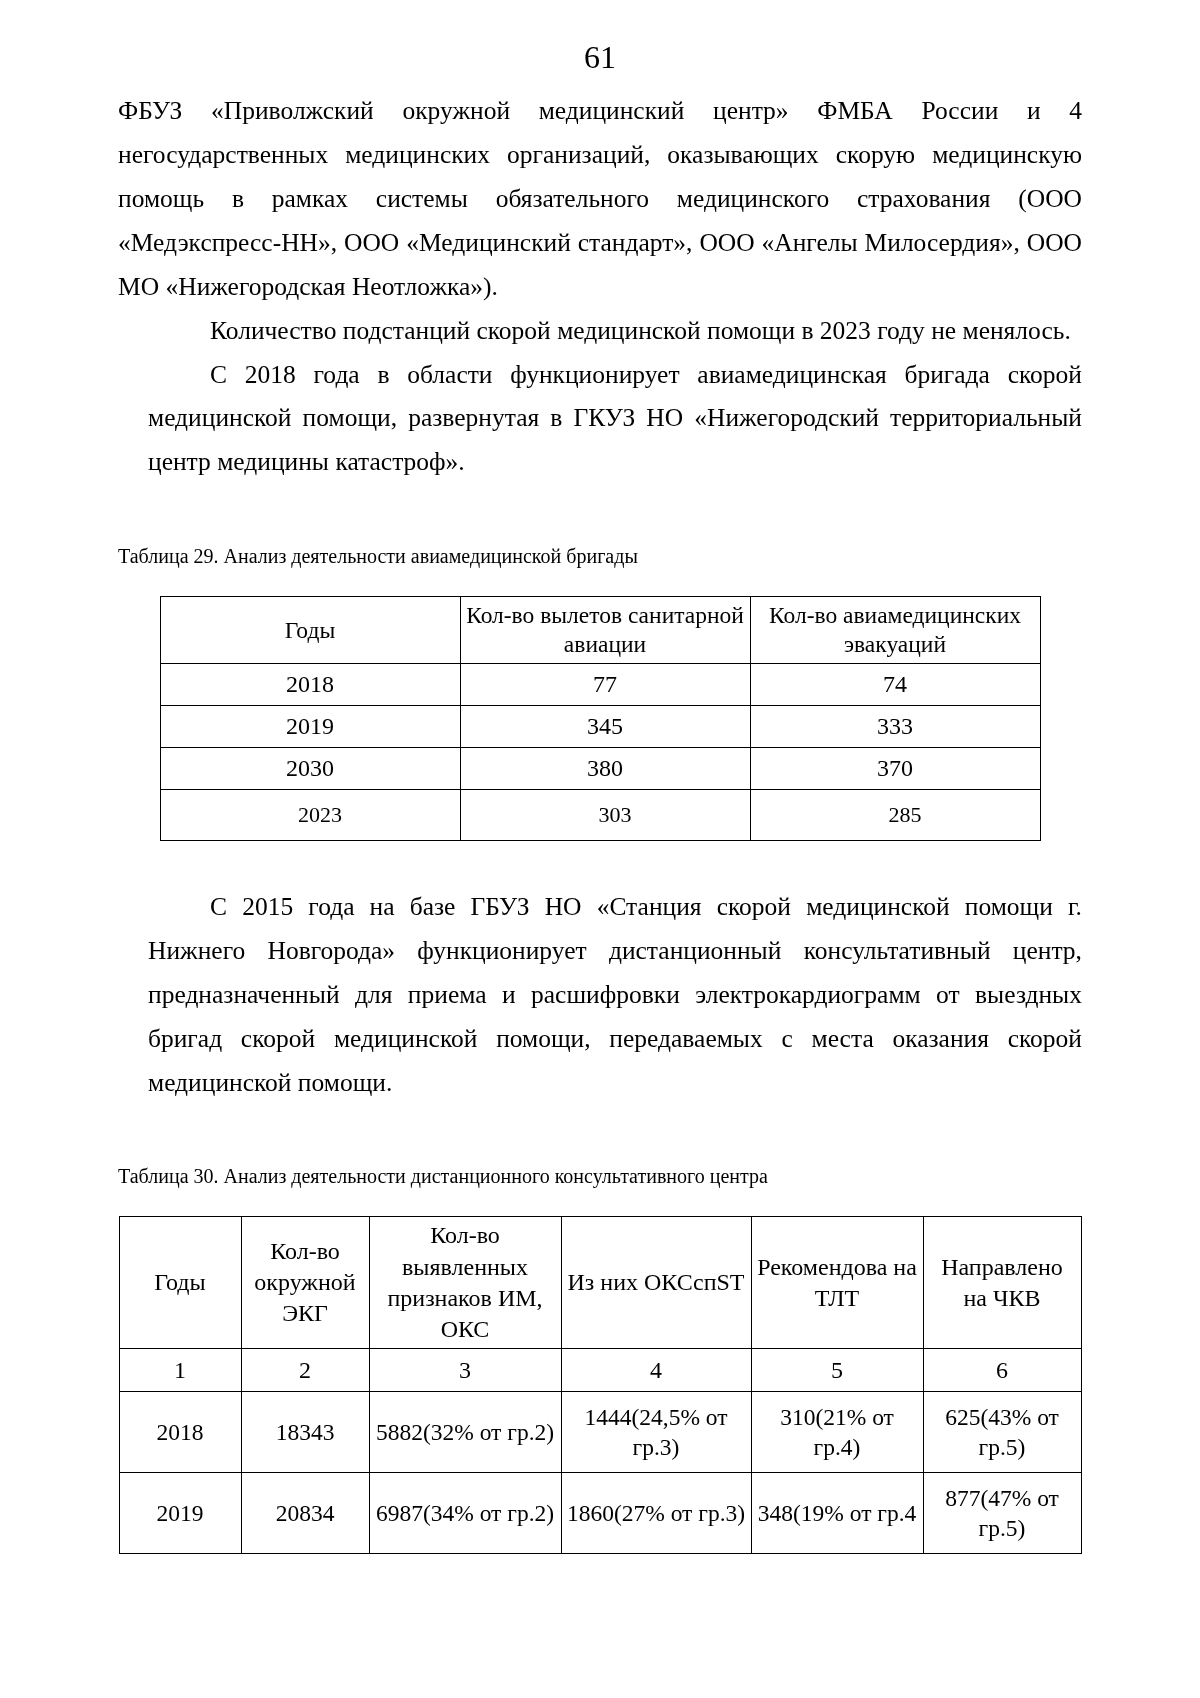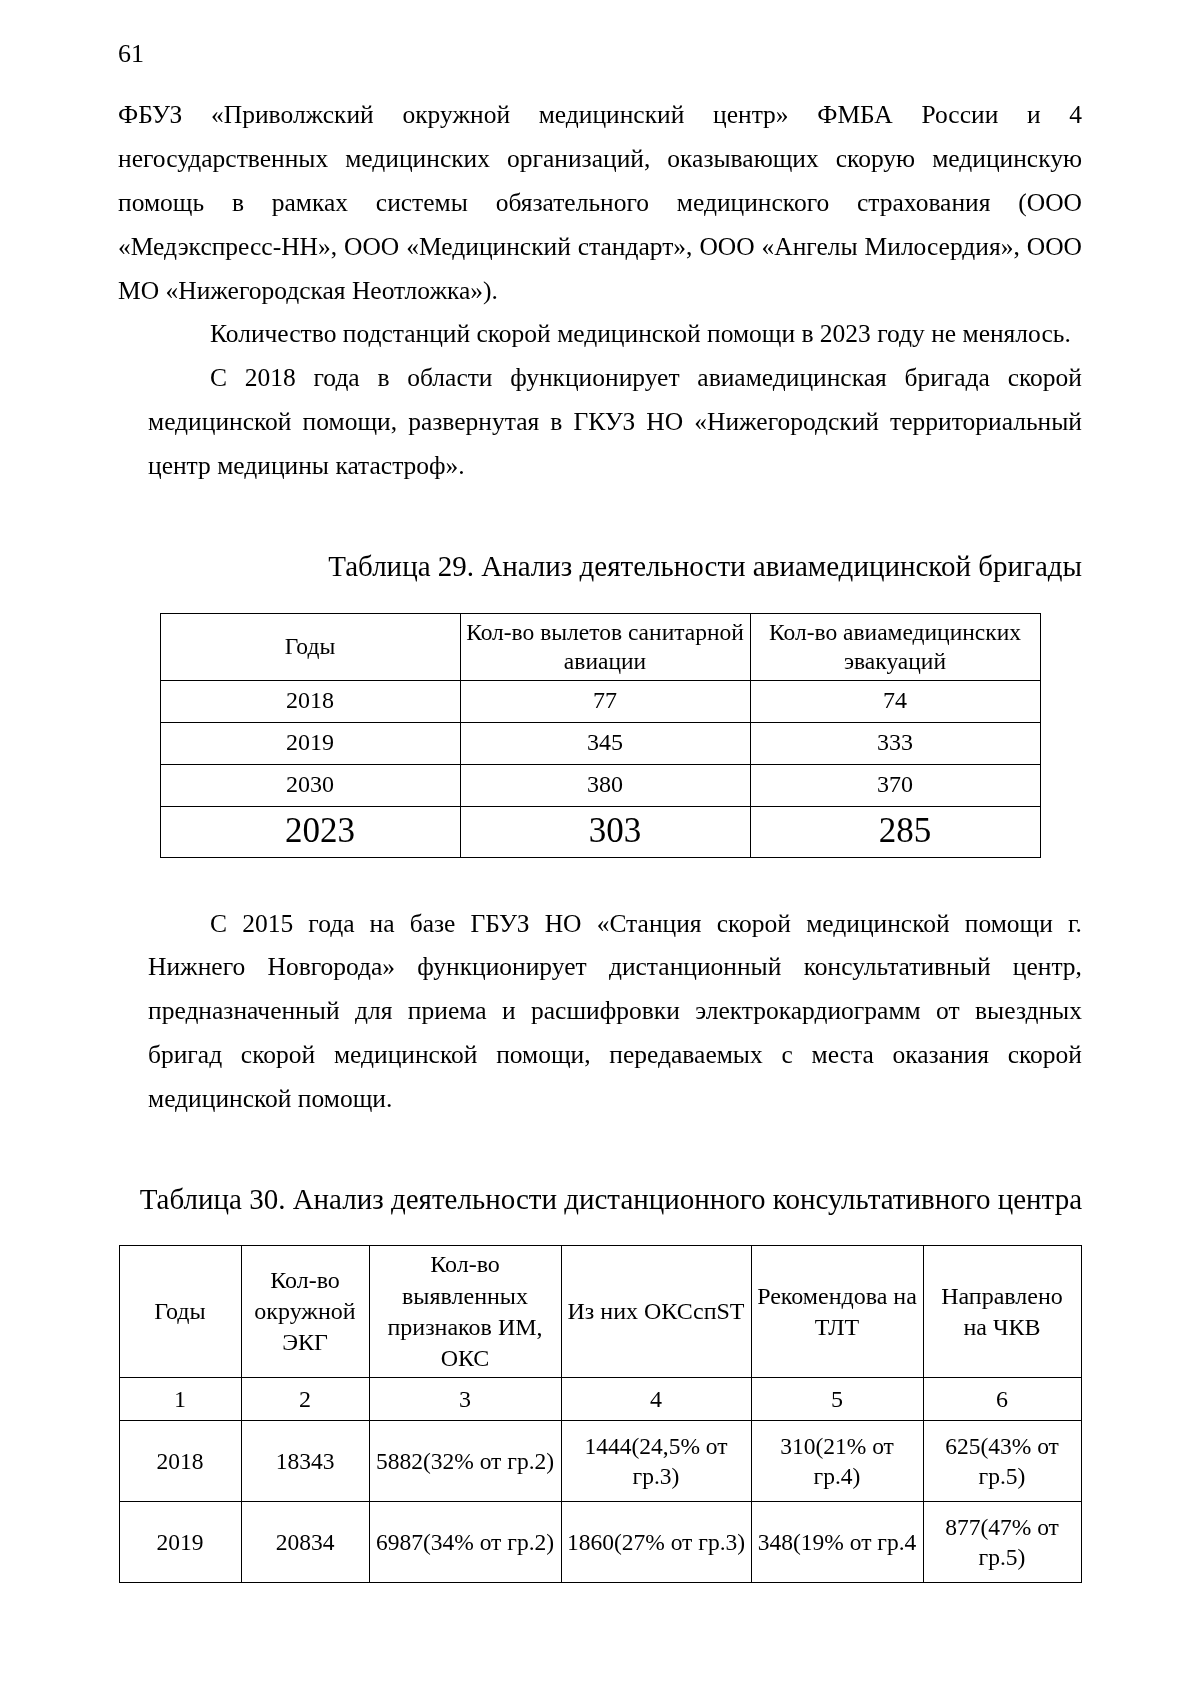--- a/index.html
+++ b/index.html
@@ -12,46 +12,47 @@
     height: 1698px;
     margin: 0 auto;
     background: #ffffff;
     position: relative;
     box-sizing: border-box;
     padding: 38px 118px 0 118px;
     font-family: "Liberation Serif", "DejaVu Serif", serif;
     color: #000000;
   }
   .page-number {
-    font-size: 26px;
+    text-align: center;
+    font-size: 32px;
     line-height: 1.2;
-    margin-bottom: 24px;
+    margin-bottom: 13px;
   }
   p.body-par {
     font-size: 25.5px;
     line-height: 1.72;
     text-align: justify;
     text-align-last: left;
     margin: 0 0 0 0;
     text-indent: 0;
     hyphens: none;
     font-family: Liberation Serif, serif;
   }
   p.indent {
     text-indent: 62px;
     margin-left: 30px;
   }
   .gap-small { height: 26px; }
   .gap-mid { height: 44px; }
   .gap-large { height: 58px; }
 
   .table-caption {
-    font-size: 29px;
+    font-size: 20px;
     line-height: 1.4;
-    text-align: right;
+    text-align: left;
     margin: 0;
   }
 
   table.doc-table {
     border-collapse: collapse;
     margin: 0 auto;
     table-layout: fixed;
   }
   table.doc-table td, table.doc-table th {
     border: 1.6px solid #000000;
@@ -72,21 +73,21 @@
   #table29 thead td {
     height: 60px;
     font-size: 23.5px;
   }
   #table29 tbody td {
     height: 35px;
     font-size: 24px;
   }
   #table29 tbody tr:last-child td {
     height: 44px;
-    font-size: 35px;
+    font-size: 22px;
     padding-left: 24px;
   }
 
   
   #table30 {
     width: 962px;
   }
   #table30 col.k1 { width: 122px; }
   #table30 col.k2 { width: 128px; }
   #table30 col.k3 { width: 192px; }

